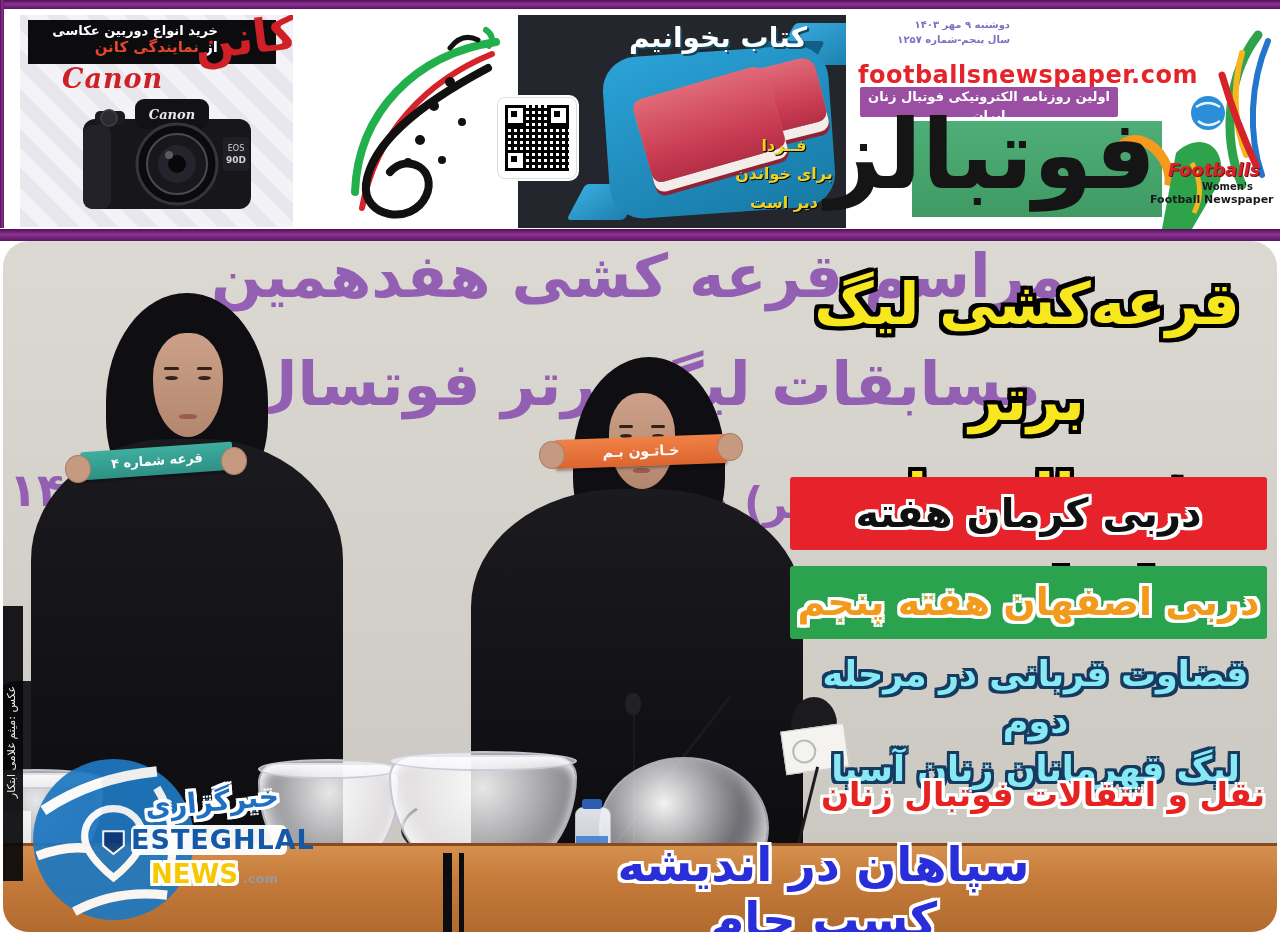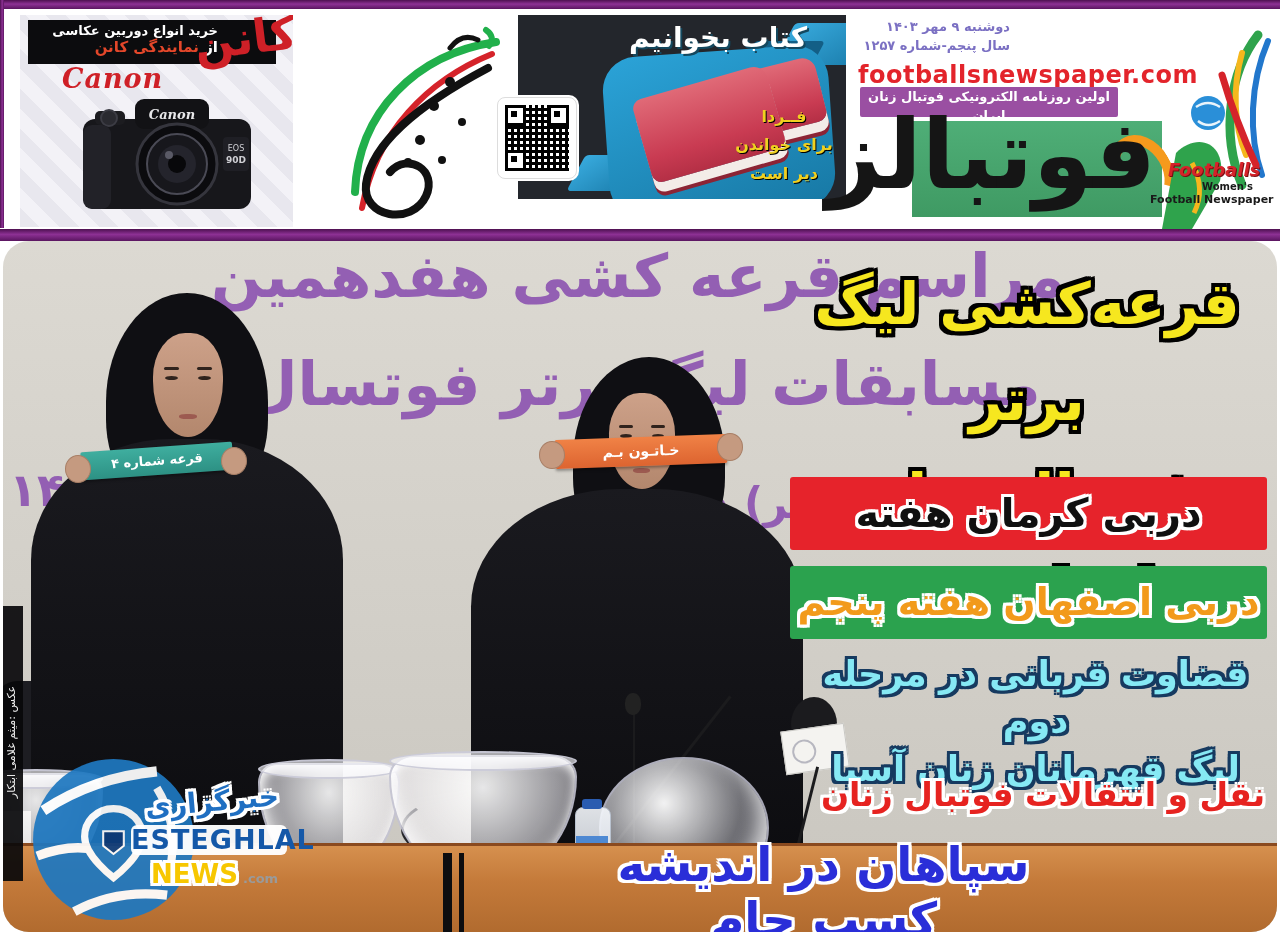--- a/index.html
+++ b/index.html
@@ -147,21 +147,21 @@
     <path d="M150,28 q12,-16 28,-8" stroke="#111" stroke-width="5" fill="none" stroke-linecap="round"></path>
     <path d="M186,10 q10,7 3,16" stroke="#21b04b" stroke-width="6" fill="none" stroke-linecap="round"></path>
     <circle cx="150" cy="62" r="5" fill="#111"></circle>
       <circle cx="134" cy="86" r="5" fill="#111"></circle>
     <circle cx="162" cy="102" r="4" fill="#111"></circle>
       <circle cx="120" cy="120" r="5" fill="#111"></circle>
     <circle cx="142" cy="140" r="4" fill="#111"></circle>
       <circle cx="108" cy="142" r="4" fill="#111"></circle>
   </svg>
 
-  <div class="abs book-ad" style="left:518px;top:15px;width:328px;height:184px;">
+  <div class="abs book-ad" style="left:518px;top:15px;width:328px;height:213px;">
     <div class="abs ribbon" style="right:-18px;top:8px;width:80px;height:42px;"></div>
     <div class="abs ribbon dark" style="right:30px;top:26px;width:70px;height:34px;"></div>
     <div class="abs ribbon" style="left:58px;bottom:8px;width:58px;height:36px;"></div>
     <div class="abs book-panel" style="left:88px;top:36px;width:226px;height:162px;"></div>
     <div class="abs b rtl center" style="left:78px;top:6px;width:244px;font-size:28px;color:#fff;text-shadow:2px 2px 0 #14485e;">کتاب بخوانیم</div>
     <div class="abs book" style="left:200px;top:52px;width:104px;height:66px;transform:rotate(-14deg);"></div>
     <div class="abs book" style="left:122px;top:66px;width:138px;height:86px;transform:rotate(-16deg);"></div>
     <div class="abs b rtl center slogan" style="right:6px;bottom:10px;width:112px;font-size:16px;">
       <div>فــردا</div>
       <div>برای خواندن</div>
@@ -176,21 +176,21 @@
       </div>
     <div class="finder" style="right:7px;top:7px;">
         <i></i>
       </div>
     <div class="finder" style="left:7px;bottom:7px;">
         <i></i>
       </div>
   </div>
 
   <div class="abs" style="left:850px;top:13px;width:430px;height:216px;">
-    <div class="abs dates rtl b" style="left:0;top:5px;width:160px;text-align:right;font-size:13px;">
+    <div class="abs dates rtl b" style="left:0;top:5px;width:160px;text-align:right;font-size:10px;">
       <div>دوشنبه ۹ مهر ۱۴۰۳</div>
       <div>سال پنجم-شماره ۱۲۵۷</div>
     </div>
     <div class="abs site b" style="left:8px;top:48px;font-size:24px;">footballsnewspaper.com</div>
     <div class="abs tagline rtl center b" style="left:10px;top:74px;width:258px;height:30px;font-size:13px;line-height:19px;">اولین روزنامه الکترونیکی فوتبال زنان ایران</div>
     <div class="abs green-band" style="left:62px;top:108px;width:250px;height:96px;"></div>
     <div class="abs swoosh" style="left:262px;top:120px;width:40px;height:58px;"></div>
     <div class="abs nameplate rtl" style="left:6px;top:78px;width:300px;font-size:96px;line-height:1.35;text-align:center;">فوتبالز</div>
 
     <svg class="abs" style="left:312px;top:0;" width="118" height="216" viewBox="0 0 118 216">

